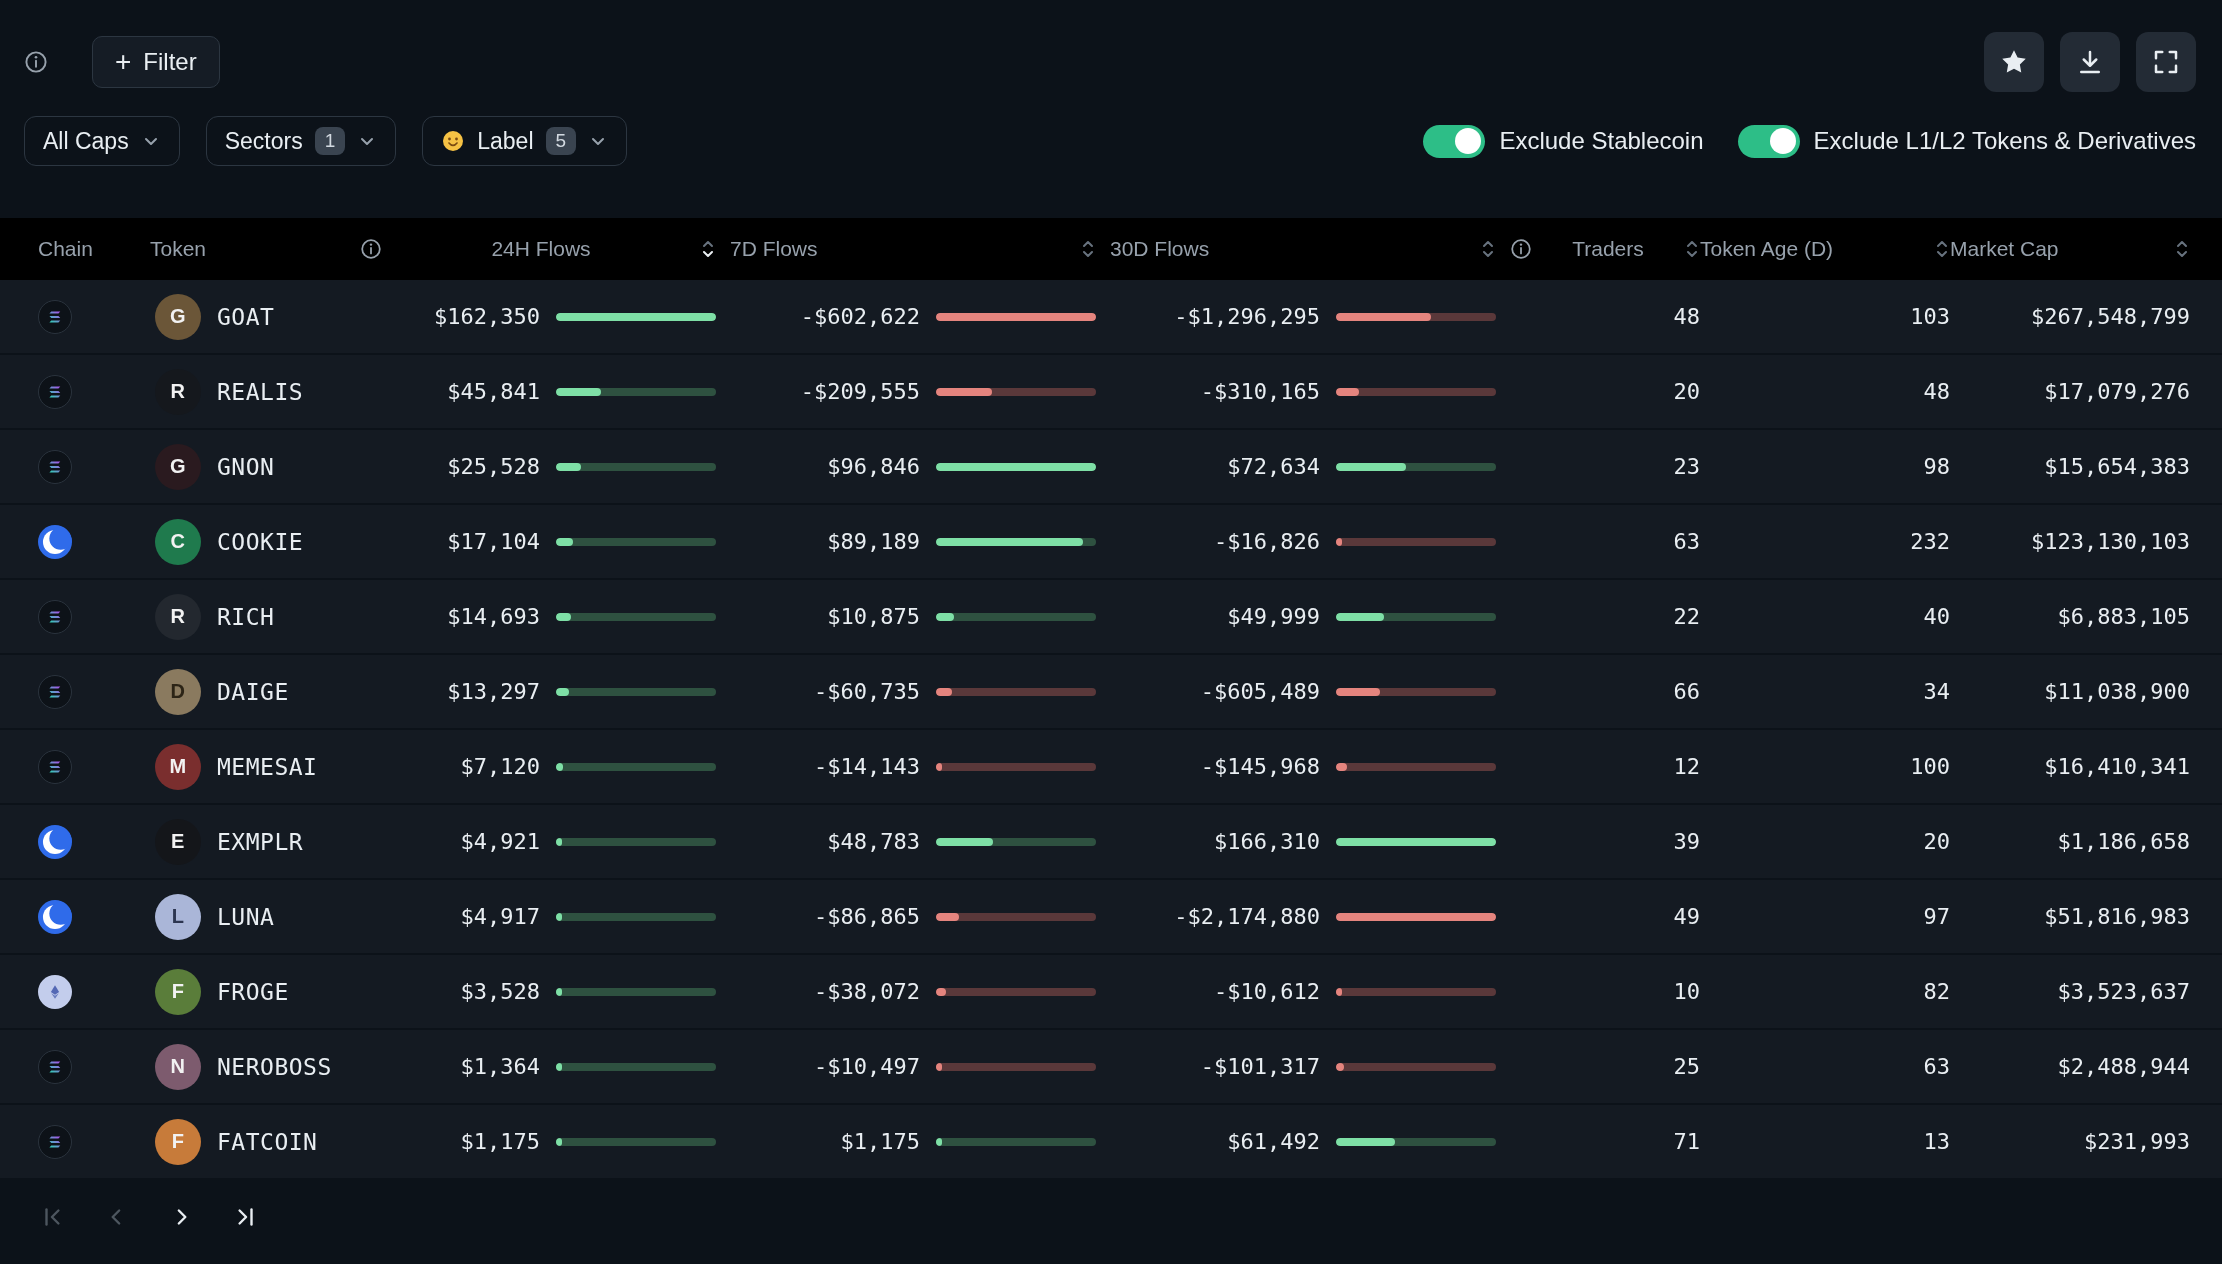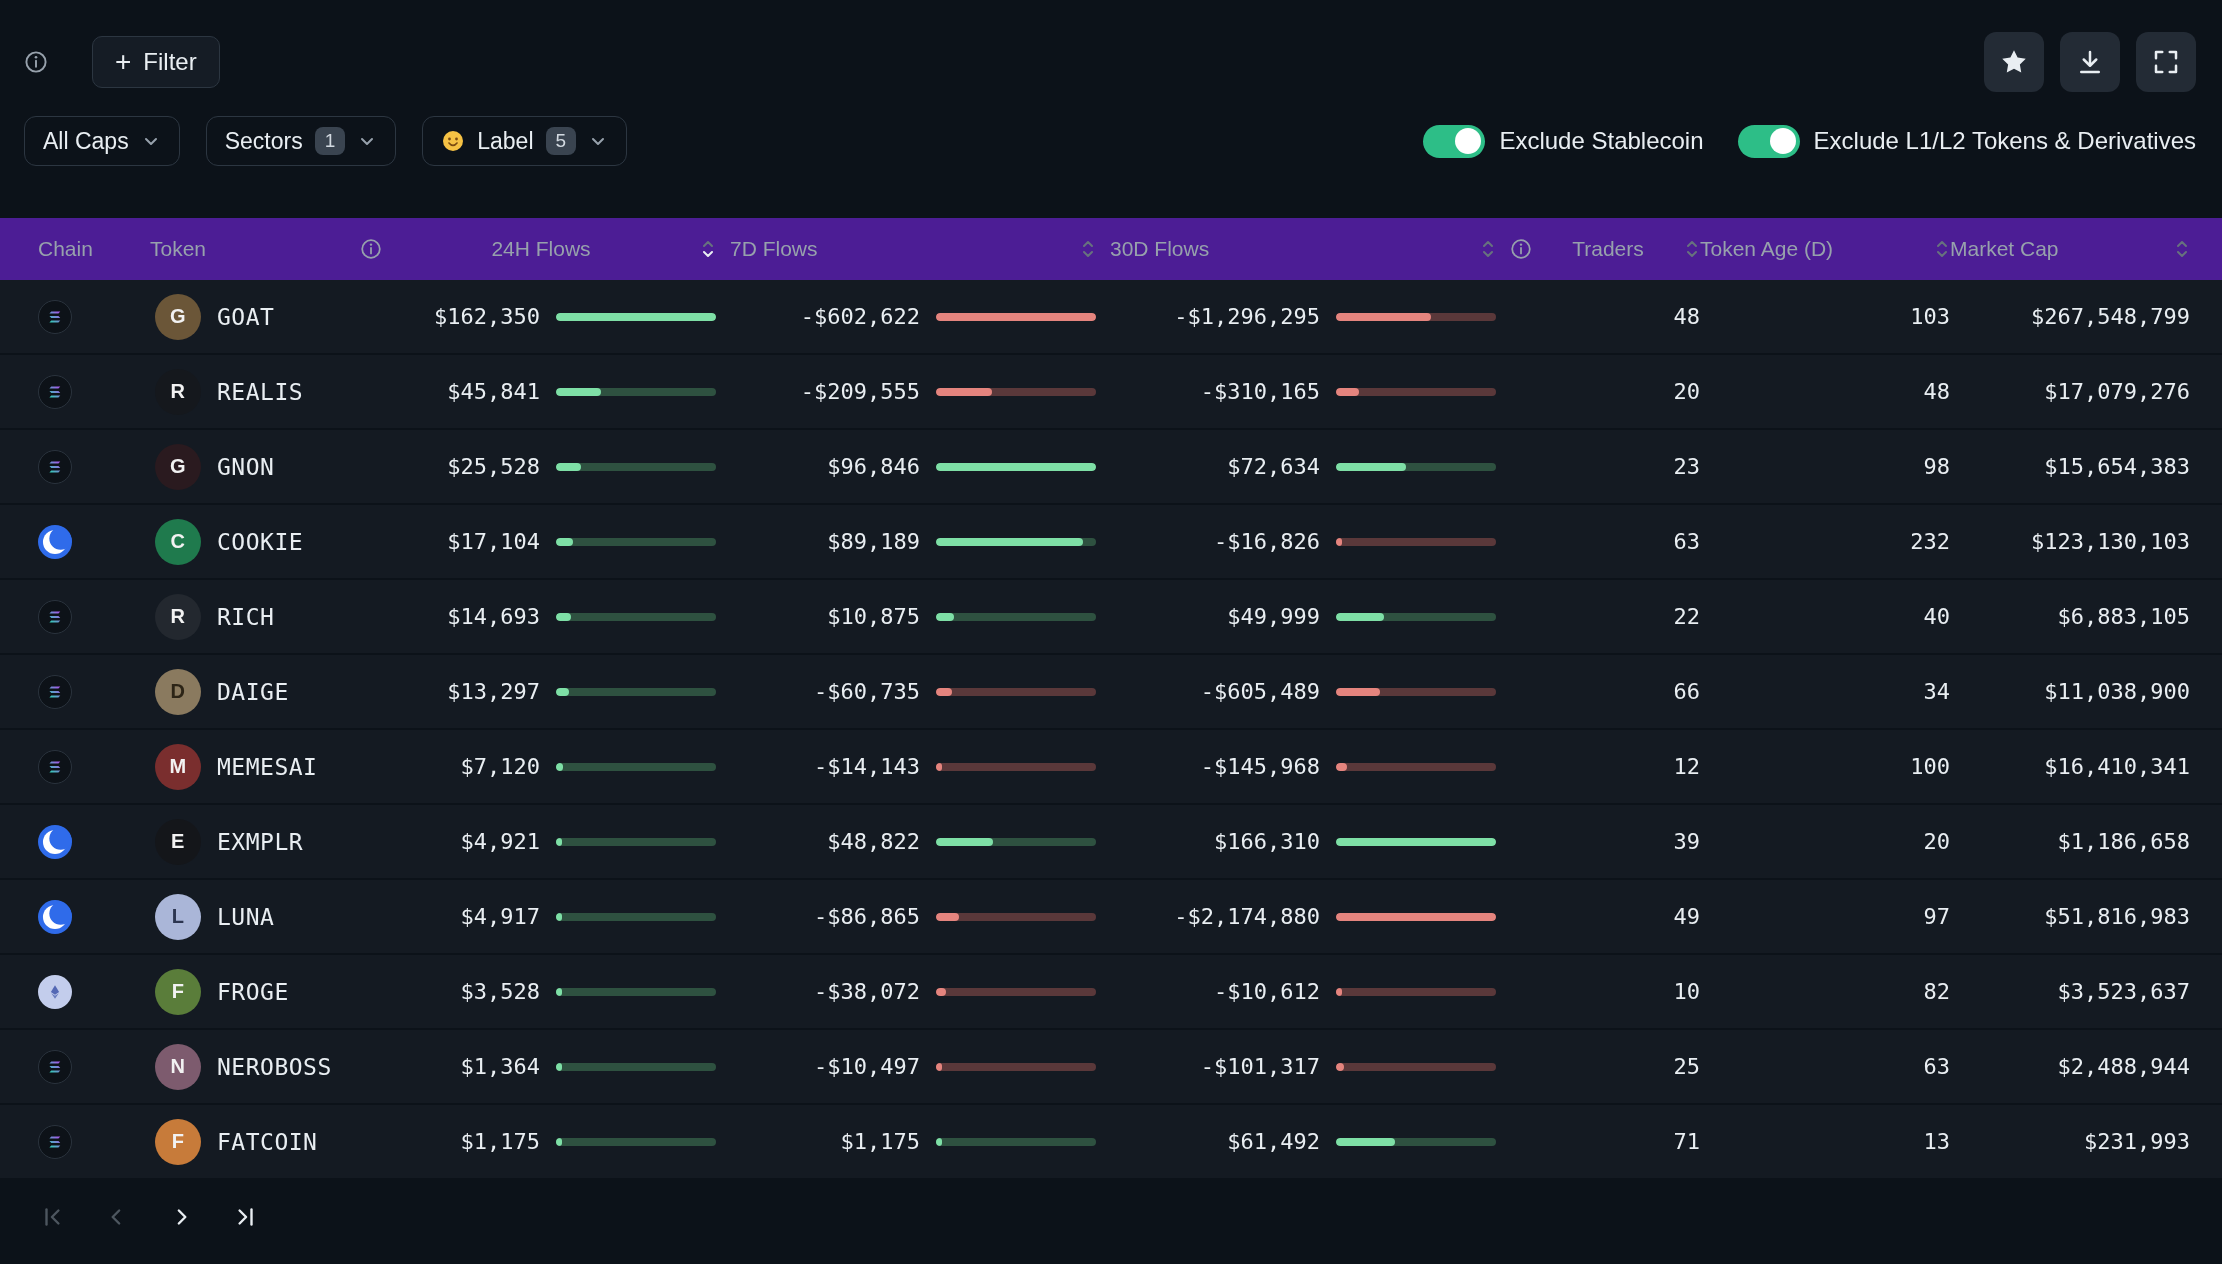--- a/index.html
+++ b/index.html
@@ -36,21 +36,21 @@
   .toggles { display:flex; align-items:flex-end; gap:34px; }
   .toggle-group { display:flex; align-items:center; gap:14px; cursor:pointer; }
   .switch { width:62px; height:33px; border-radius:17px; background:var(--toggle); position:relative; flex:none; }
   .knob { position:absolute; right:4px; top:3.5px; width:26px; height:26px; border-radius:50%; background:#fff; }
   .toggle-label { font-size:24px; font-weight:500; white-space:nowrap; }
 
   
   .table { margin-top:52px; }
   .thead, .row { display:grid; grid-template-columns:110px 250px 370px 380px 400px 190px 250px 1fr;
     align-items:center; padding-right:32px; width:2222px; }
-  .thead { height:62px; background:#4c1d95; color:#97a1ac; font-size:21px; }
+  .thead { height:62px; background:#000000; color:#97a1ac; font-size:21px; }
   .th { display:flex; align-items:center; gap:9px; }
   .th.left { justify-content:flex-start; }
   .th.right { justify-content:space-between; }
   .th-chain { padding-left:38px; }
   .th-token { padding-left:40px; }
   .th-flow { padding-right:14px; }
   .sort .up, .sort .down { stroke:#67727e; }
   .sort.active .down { stroke:#e9eef2; }
 
   .row { height:75px; background:#141a22; border-bottom:2px solid #0c1219;
@@ -520,21 +520,21 @@
             <span class="avatar" style="background:#14161a;color:#f2f2f2">E</span>
             <span class="ticker">EXMPLR</span>
           </div>
           <div class="flow-cell">
             <span class="flow-val">$4,921</span>
             <span class="bar pos">
               <span class="fill" style="width:3.0%"></span>
             </span>
           </div>
           <div class="flow-cell">
-            <span class="flow-val">$48,822</span>
+            <span class="flow-val">$48,783</span>
             <span class="bar pos">
               <span class="fill" style="width:35.7%"></span>
             </span>
           </div>
           <div class="flow-cell">
             <span class="flow-val">$166,310</span>
             <span class="bar pos">
               <span class="fill" style="width:100.0%"></span>
             </span>
           </div>

